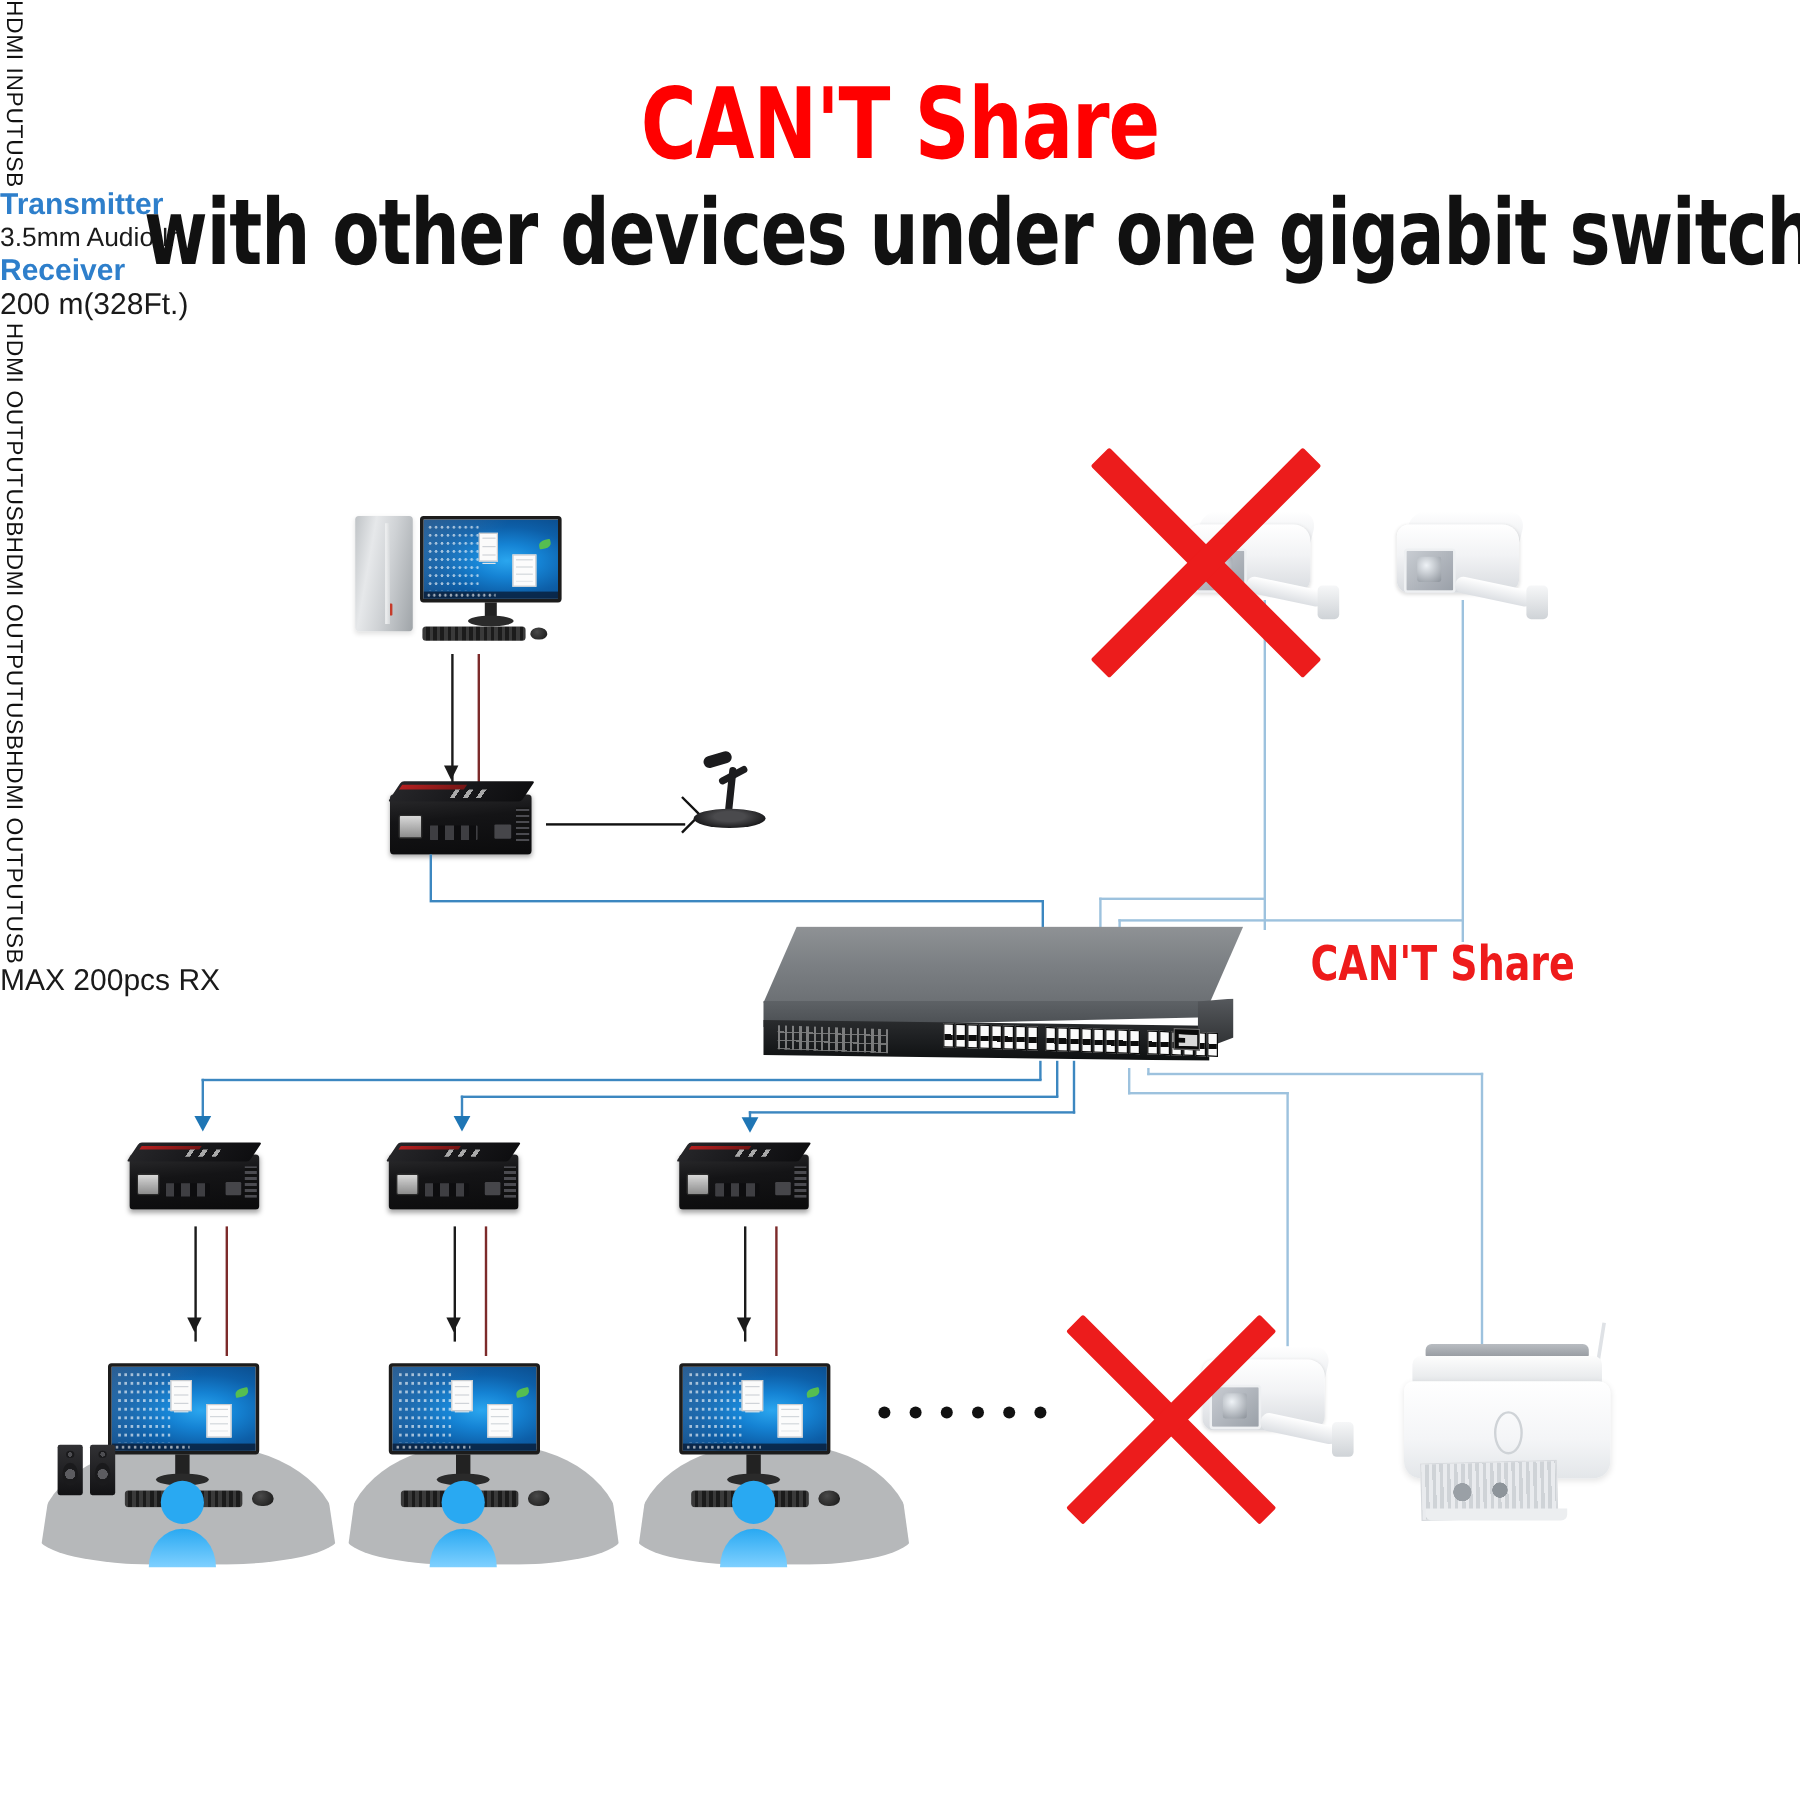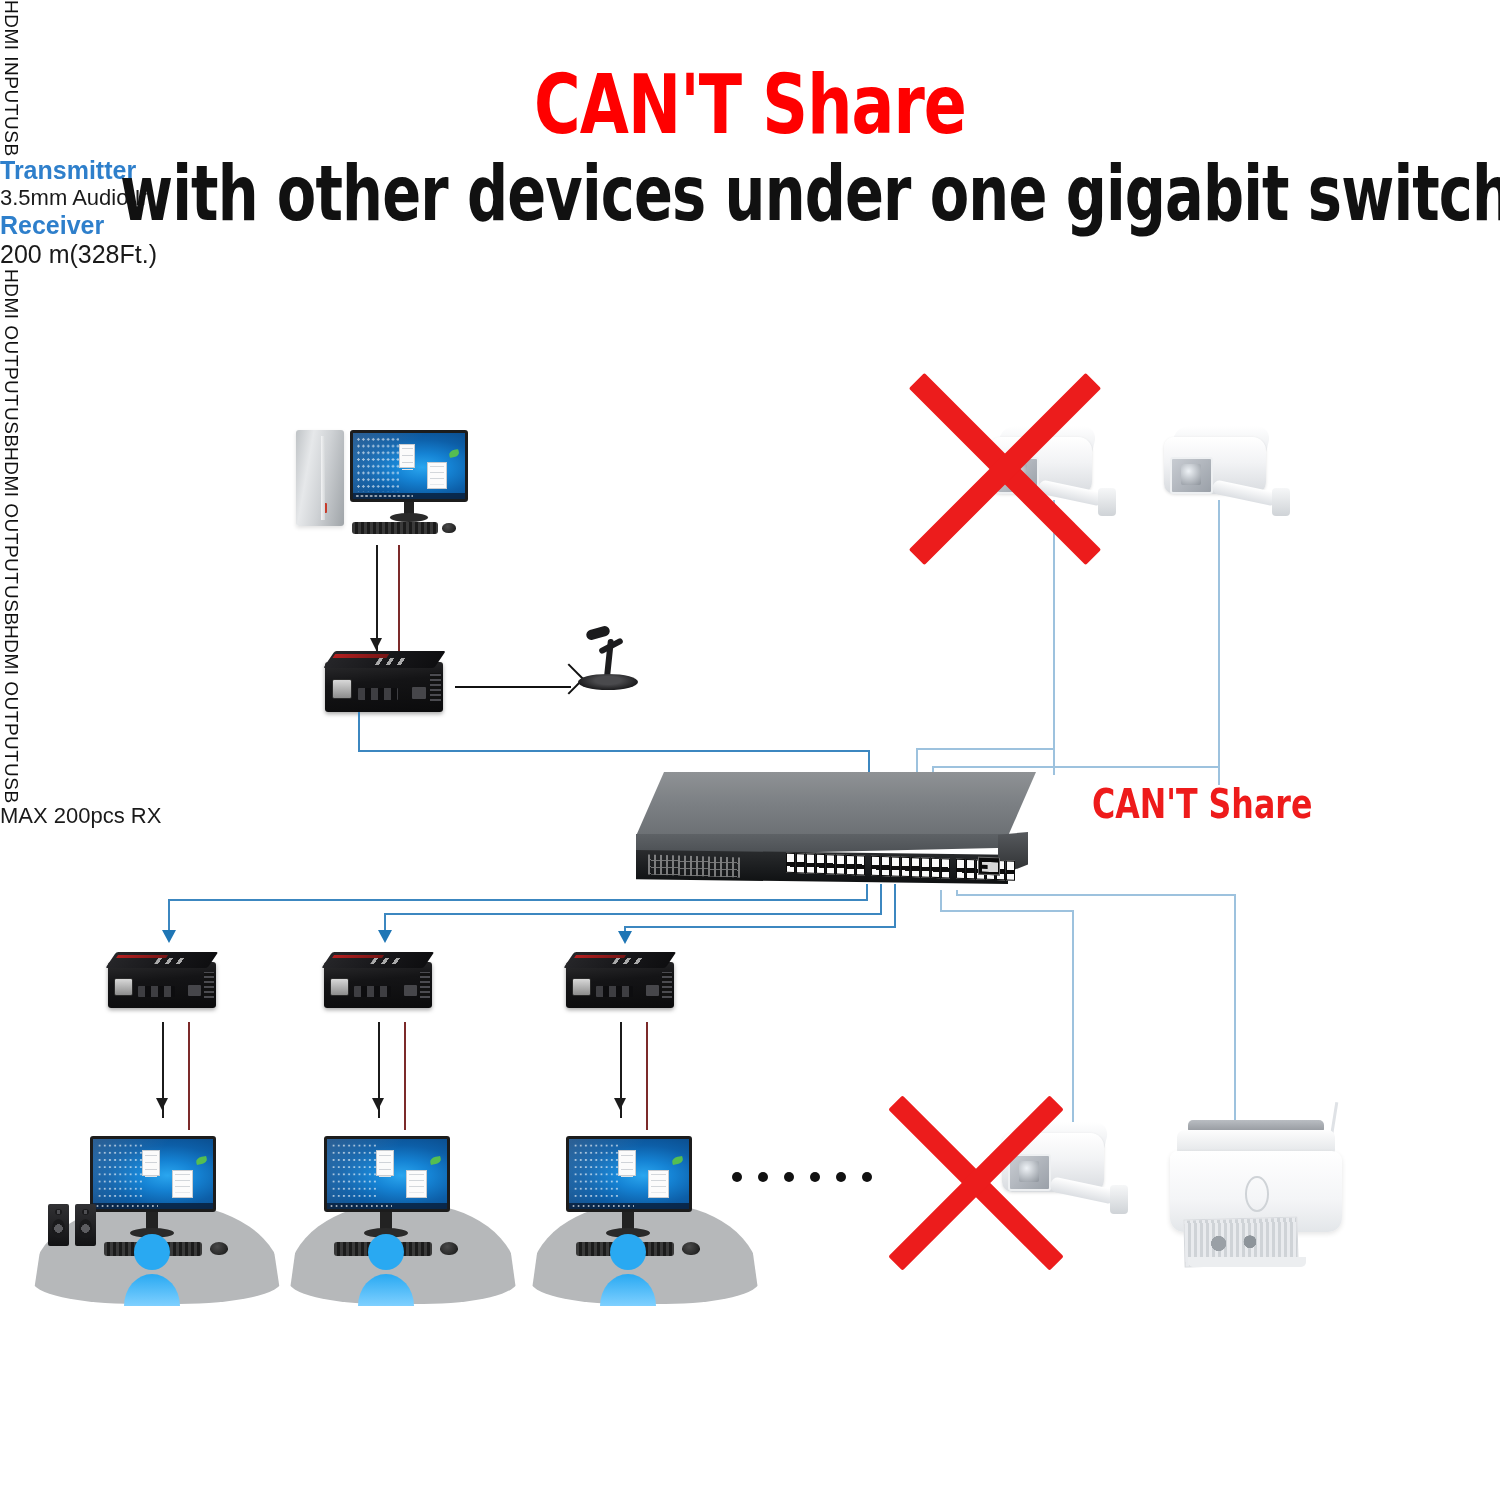--- a/index.html
+++ b/index.html
@@ -502,21 +502,21 @@
 </div>
 
 <div class="dots" style="left:732px;top:1172px;">
   <i></i>
     <i></i>
     <i></i>
     <i></i>
     <i></i>
     <i></i>
 </div>
-<div class="lbl" style="left:728px;top:1200px;font-size:22px;">MAX 200pcs RX</div>
+<div class="lbl" style="left:728px;top:1200px;font-size:25px;">MAX 200pcs RX</div>
 
 <div class="wire wire-v wire-pale" style="left:940px;top:890px;height:22px;"></div>
 <div class="wire wire-h wire-pale" style="left:940px;top:910px;width:134px;"></div>
 <div class="wire wire-v wire-pale" style="left:1072px;top:910px;height:212px;"></div>
 
 <div class="wire wire-v wire-pale" style="left:956px;top:890px;height:6px;"></div>
 <div class="wire wire-h wire-pale" style="left:956px;top:894px;width:280px;"></div>
 <div class="wire wire-v wire-pale" style="left:1234px;top:894px;height:250px;"></div>
 
 <div class="cam" style="left:978px;top:1120px;width:150px;height:112px;">

